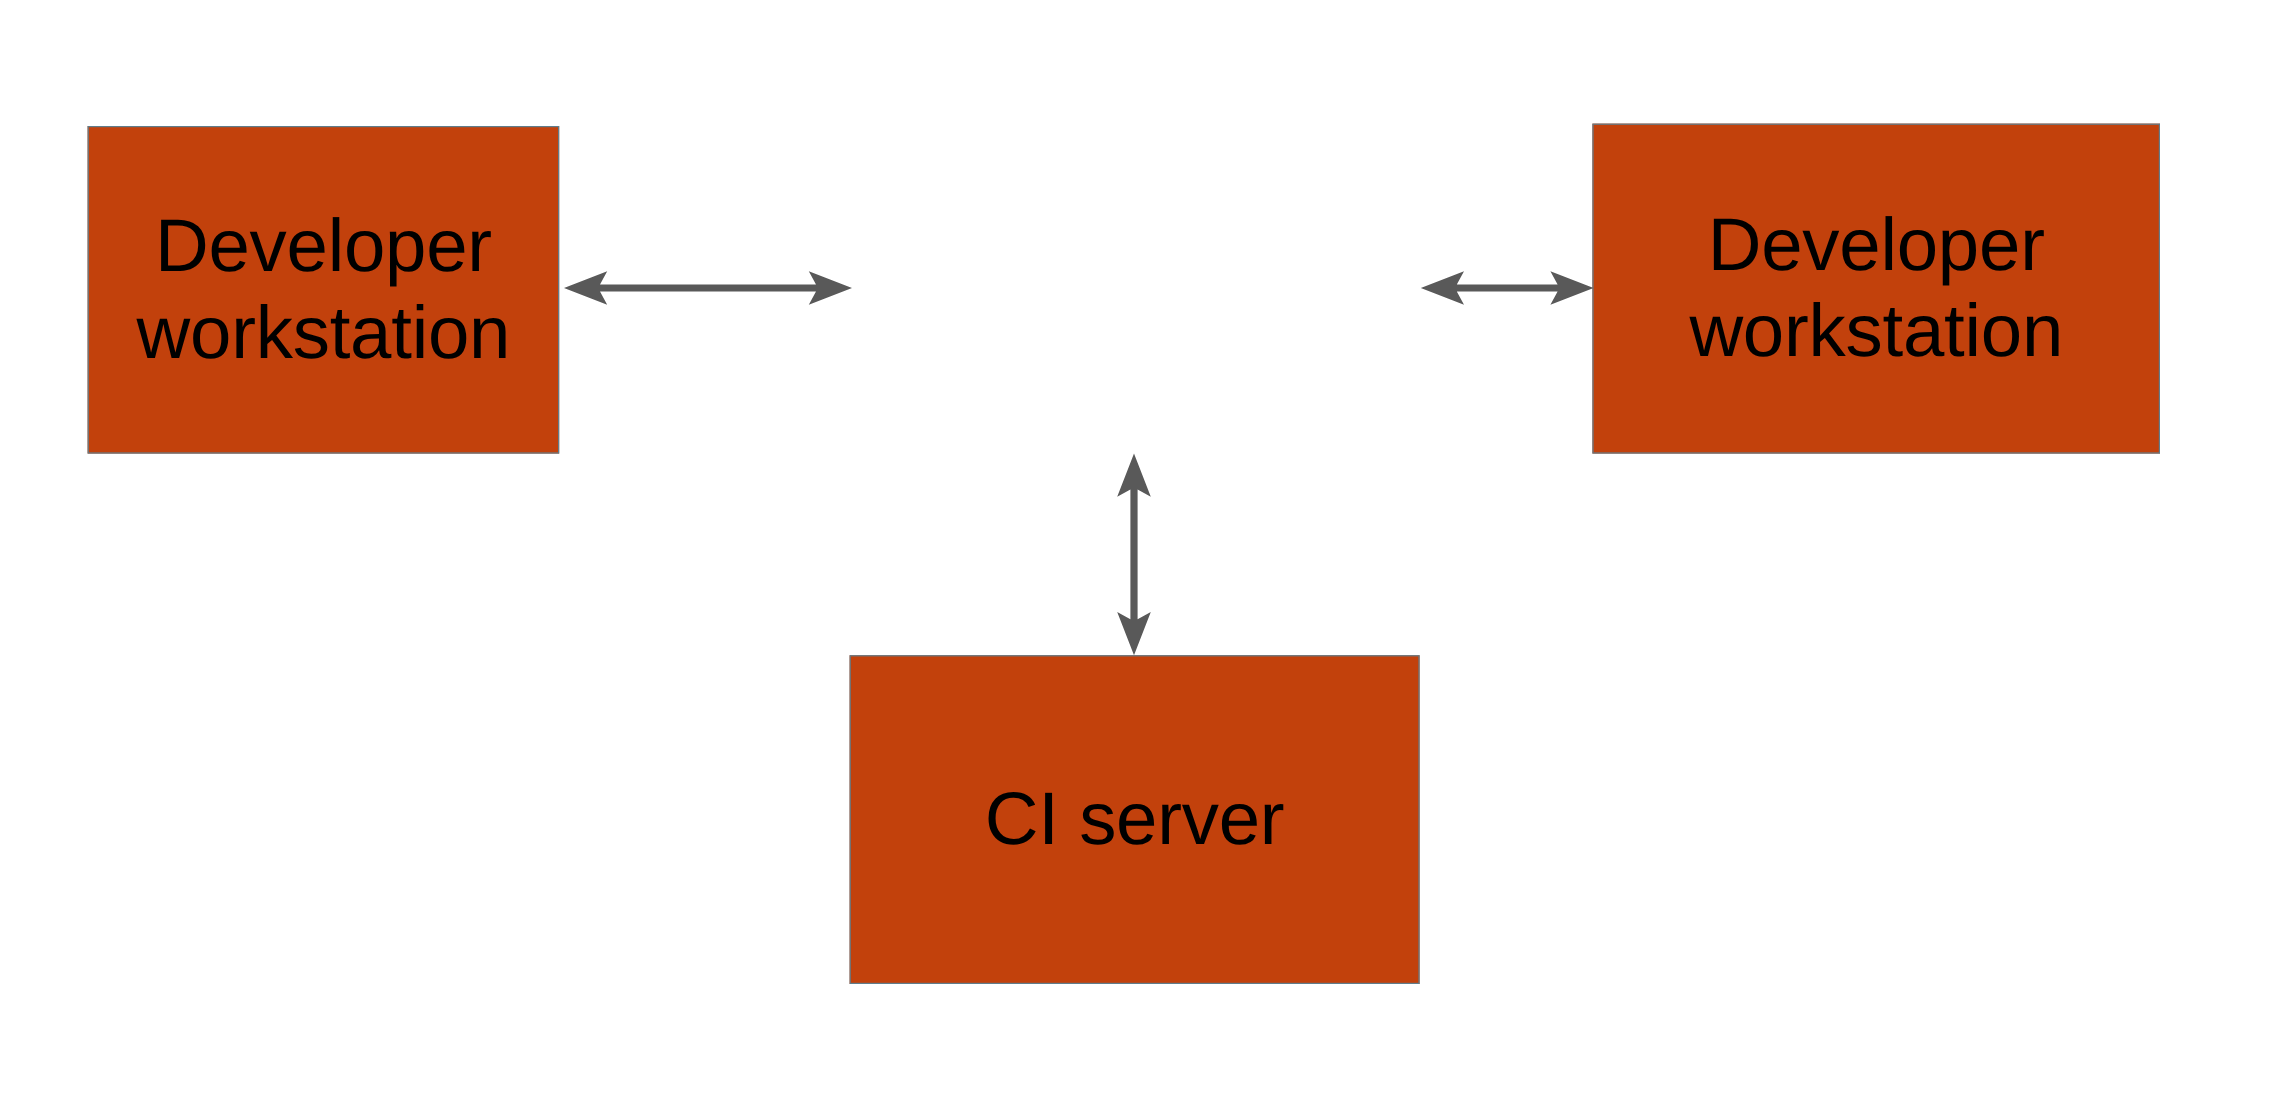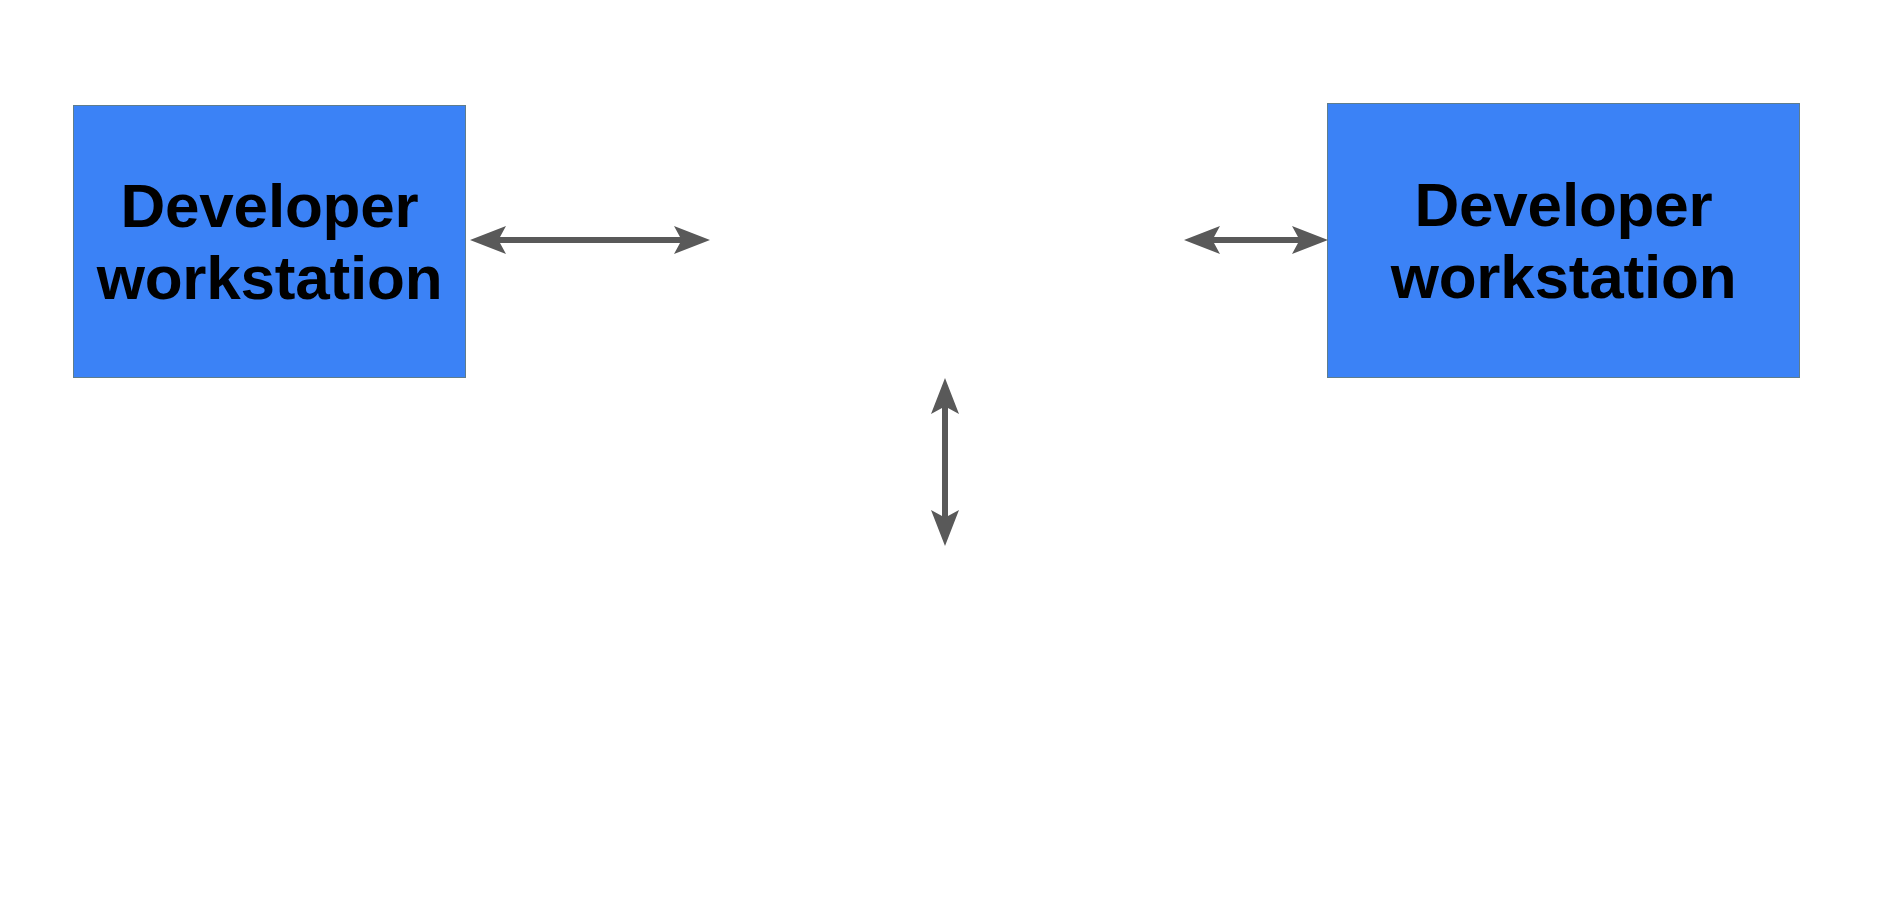--- a/index.html
+++ b/index.html
@@ -15,28 +15,28 @@
   #canvas {
     position: relative;
     width: 1900px;
     height: 922px;
     background: #ffffff;
     overflow: hidden;
   }
   .node {
     position: absolute;
     box-sizing: border-box;
-    background: #3b82f6;
+    background: #c2410c;
     border: 1.6px solid #5f7d8c;
     display: flex;
     align-items: center;
     justify-content: center;
     text-align: center;
     color: #000000;
-    font-weight: 700;
+    font-weight: 400;
     line-height: 1.16;
     letter-spacing: -0.2px;
     white-space: pre-line;
     padding: 0 6px;
   }
   #node-dev-left {
     left: 73px;
     top: 105px;
     width: 393px;
     height: 273px;
@@ -91,20 +91,21 @@
 
 <div id="canvas">
 
   <div class="node" id="node-dev-left">Developer
 workstation</div>
 
 
   <div class="node" id="node-dev-right">Developer
 workstation</div>
 
+  <div class="node" id="node-ci-server">CI server</div>
 
   <svg class="connector" id="edge-left-to-cache" viewBox="0 0 260 68" width="260" height="68">
     <g fill="#595959" stroke="none">
       <path d="M 10 34 L 46 20 L 40 31 L 220 31 L 214 20 L 250 34 L 214 48 L 220 37 L 40 37 L 46 48 Z"></path>
     </g>
   </svg>
 
   <svg class="connector" id="edge-cache-to-right" viewBox="0 0 160 68" width="160" height="68">
     <g fill="#595959" stroke="none">
       <path d="M 8 34 L 44 20 L 38 31 L 122 31 L 116 20 L 152 34 L 116 48 L 122 37 L 38 37 L 44 48 Z"></path>

